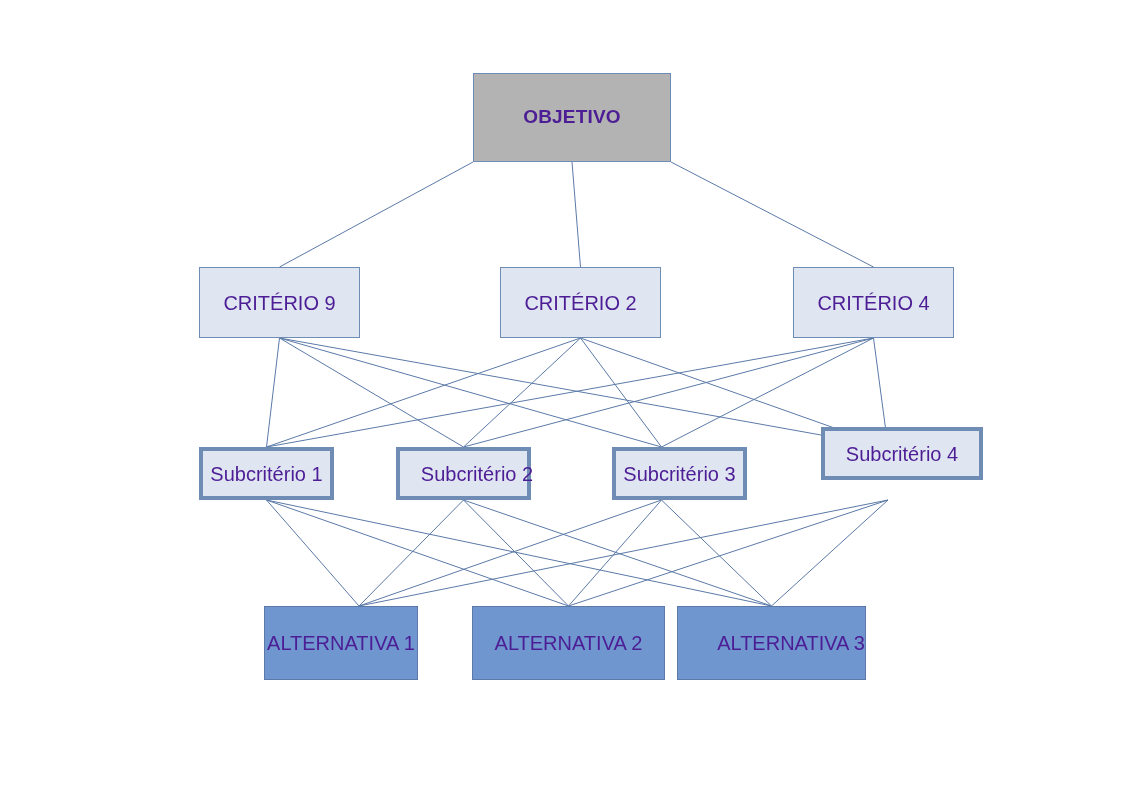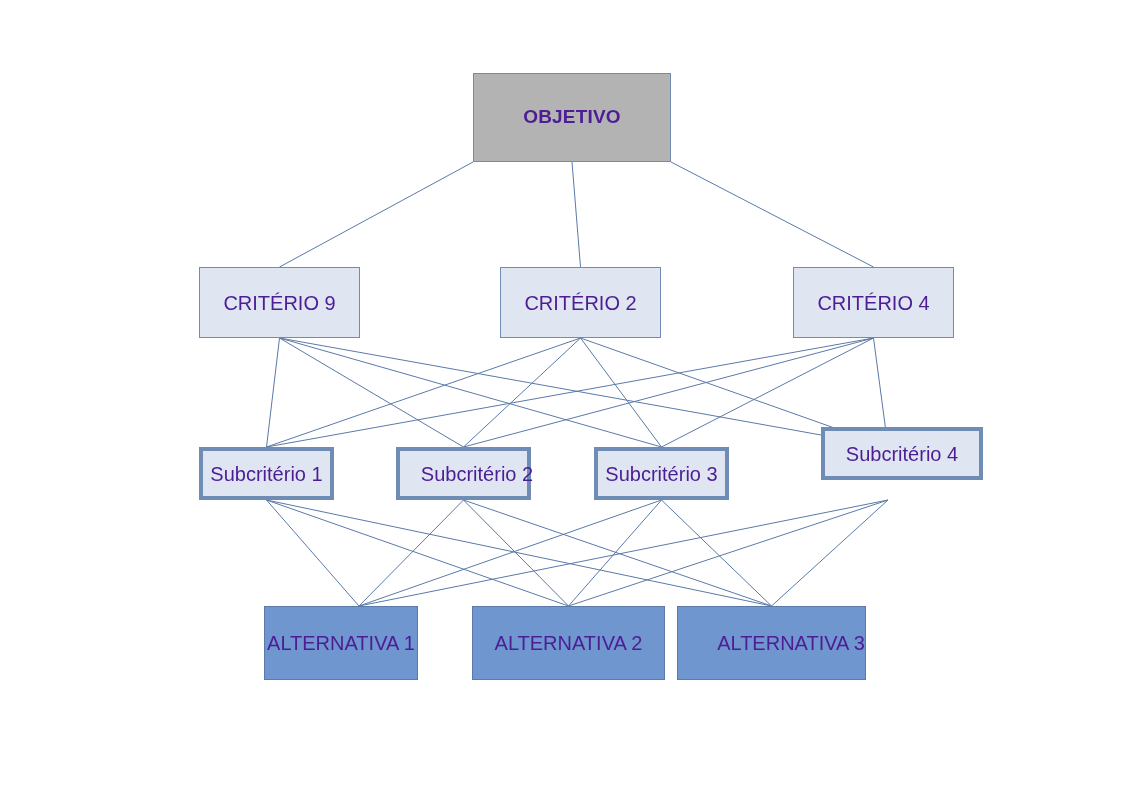--- a/index.html
+++ b/index.html
@@ -105,21 +105,21 @@
       </div>
       <div class="node node-criterion" style="left: 793px; top: 267px; width: 161px; height: 71px; background: rgb(223, 229, 241); border-color: rgb(110, 140, 180);">
         <span>CRITÉRIO 4</span>
       </div>
       <div class="node node-subcriterion" style="left: 199px; top: 447px; width: 135px; height: 53px; background: rgb(223, 229, 241); border-color: rgb(110, 140, 180);">
         <span>Subcritério 1</span>
       </div>
       <div class="node node-subcriterion" style="left: 396px; top: 447px; width: 135px; height: 53px; background: rgb(223, 229, 241); border-color: rgb(110, 140, 180); padding-left: 27px;">
         <span>Subcritério 2</span>
       </div>
-      <div class="node node-subcriterion" style="left: 594px; top: 447px; width: 135px; height: 53px; background: rgb(223, 229, 241); border-color: rgb(110, 140, 180);">
+      <div class="node node-subcriterion" style="left: 612px; top: 447px; width: 135px; height: 53px; background: rgb(223, 229, 241); border-color: rgb(110, 140, 180);">
         <span>Subcritério 3</span>
       </div>
       <div class="node node-subcriterion" style="left: 821px; top: 427px; width: 162px; height: 53px; background: rgb(223, 229, 241); border-color: rgb(110, 140, 180);">
         <span>Subcritério 4</span>
       </div>
       <div class="node node-alternative" style="left: 264px; top: 606px; width: 154px; height: 74px; background: rgb(111, 150, 207); border-color: rgb(91, 122, 168);">
         <span>ALTERNATIVA 1</span>
       </div>
       <div class="node node-alternative" style="left: 472px; top: 606px; width: 193px; height: 74px; background: rgb(111, 150, 207); border-color: rgb(91, 122, 168); text-align: right;">
         <span>ALTERNATIVA 2</span>

